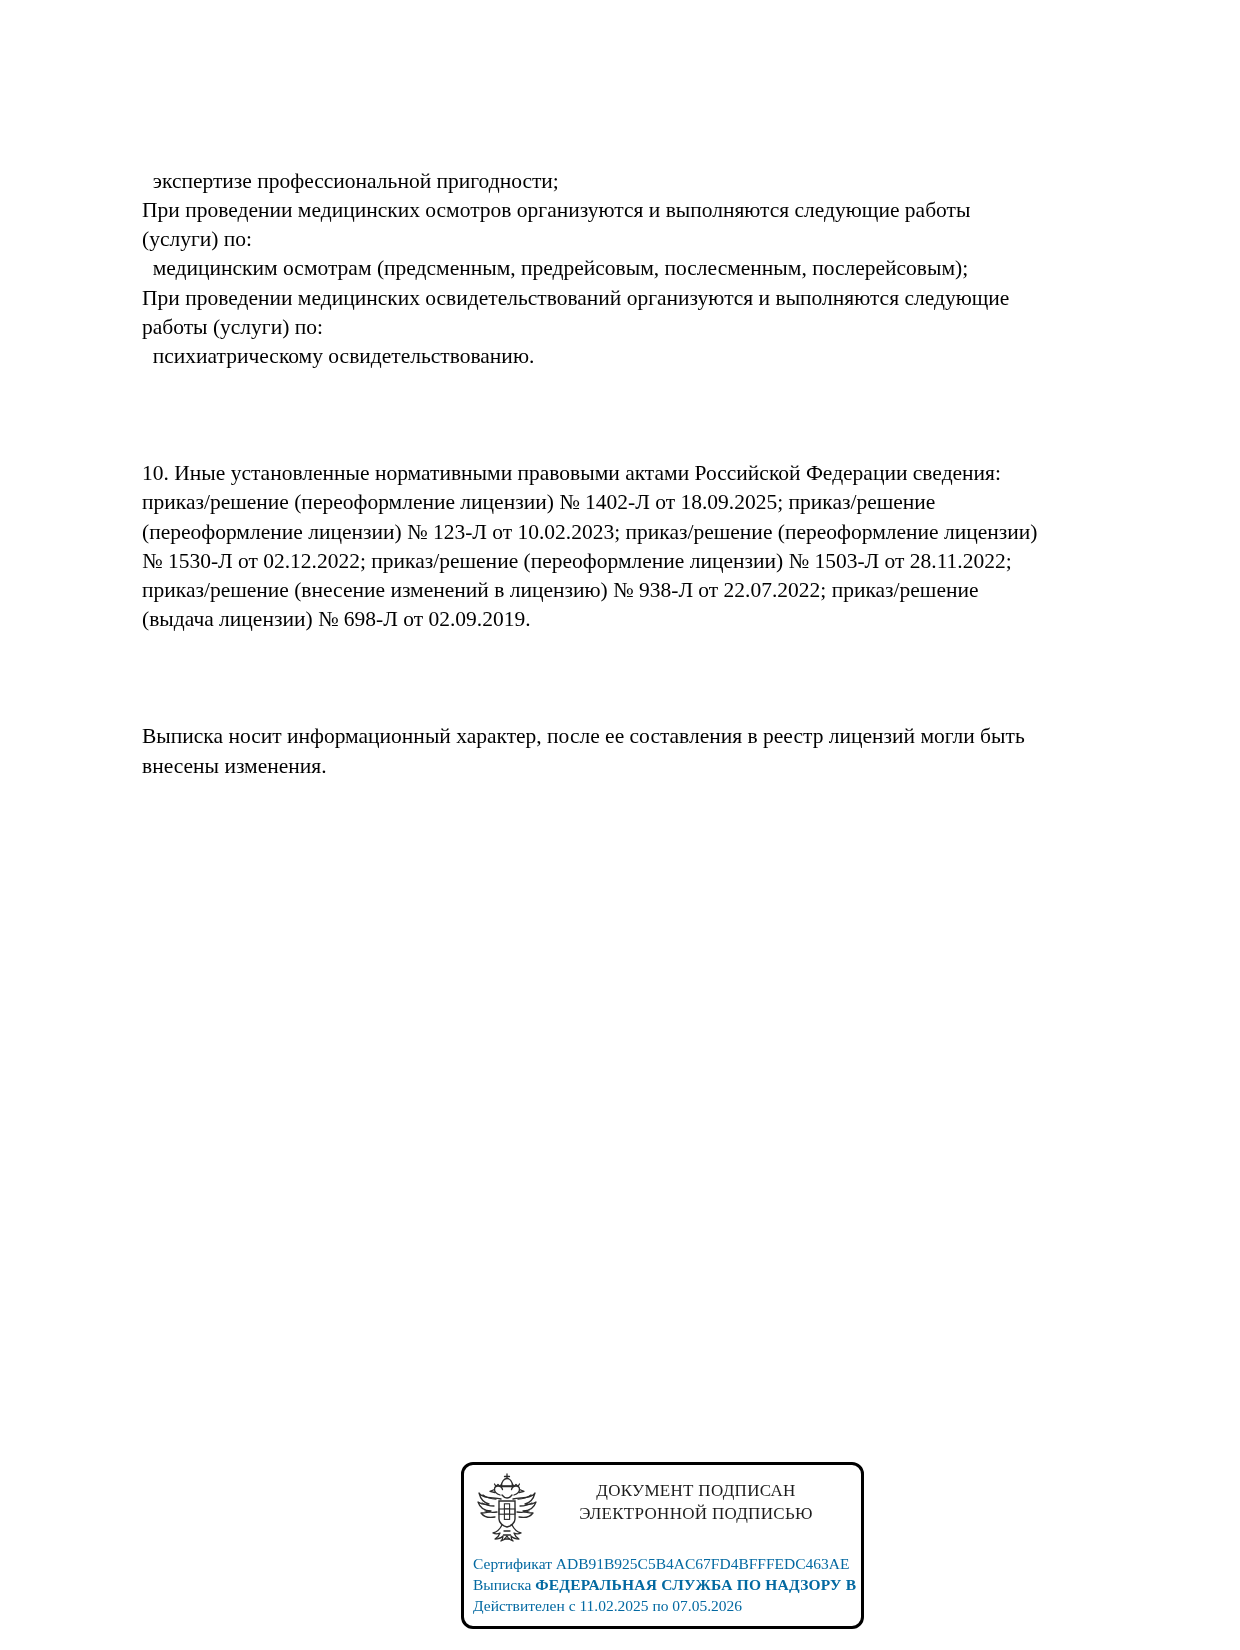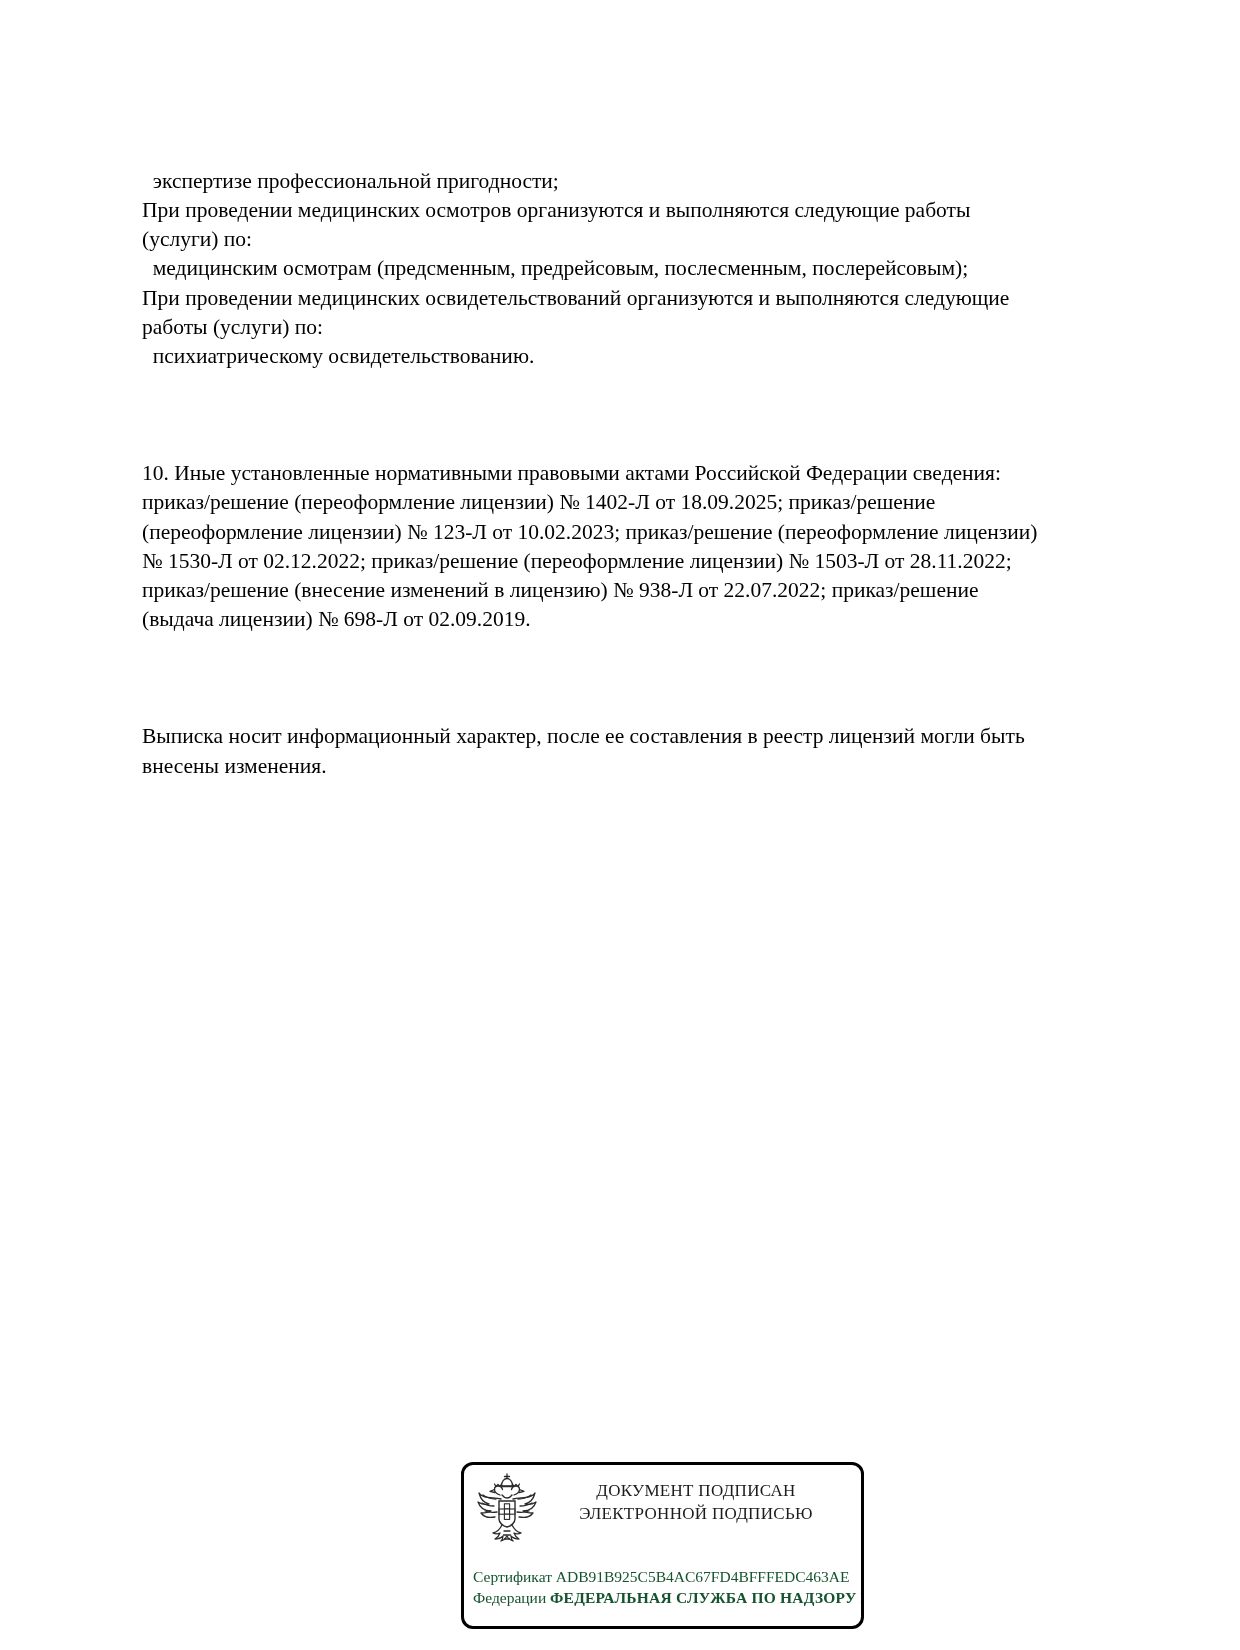--- a/index.html
+++ b/index.html
@@ -53,25 +53,25 @@
     text-align: center;
     font-size: 17px;
     line-height: 23px;
     letter-spacing: 0.3px;
     white-space: pre-line;      
     color: #1c1c1c;
   }
   .stamp-lines {
     position: absolute;
     left: 9px;
-    top: 102px;
+    top: 89px;
     width: 540px;               
     font-size: 15.5px;
     line-height: 20.8px;
-    color: #14532d;
+    color: #0369a1;
     white-space: nowrap;
   }
   .stamp-lines .owner-value { font-weight: bold; letter-spacing: 0.2px; }
 </style>
 </head>
 <body>
 
 <div class="page">
 
   <div class="textblock">
@@ -138,20 +138,21 @@
 
     <div class="stamp-title">ДОКУМЕНТ ПОДПИСАН
 ЭЛЕКТРОННОЙ ПОДПИСЬЮ</div>
 
     <div class="stamp-lines">
       <div>
         <span>Сертификат</span>
         <span>ADB91B925C5B4AC67FD4BFFFEDC463AE</span>
       </div>
       <div>
-        <span>Федерации</span>
+        <span>Выписка</span>
         <span class="owner-value">ФЕДЕРАЛЬНАЯ СЛУЖБА ПО НАДЗОРУ В СФЕРЕ</span>
       </div>
+      <div>Действителен с 11.02.2025 по 07.05.2026</div>
     </div>
 
   </div>
 
 </div>
 
 </body></html>

